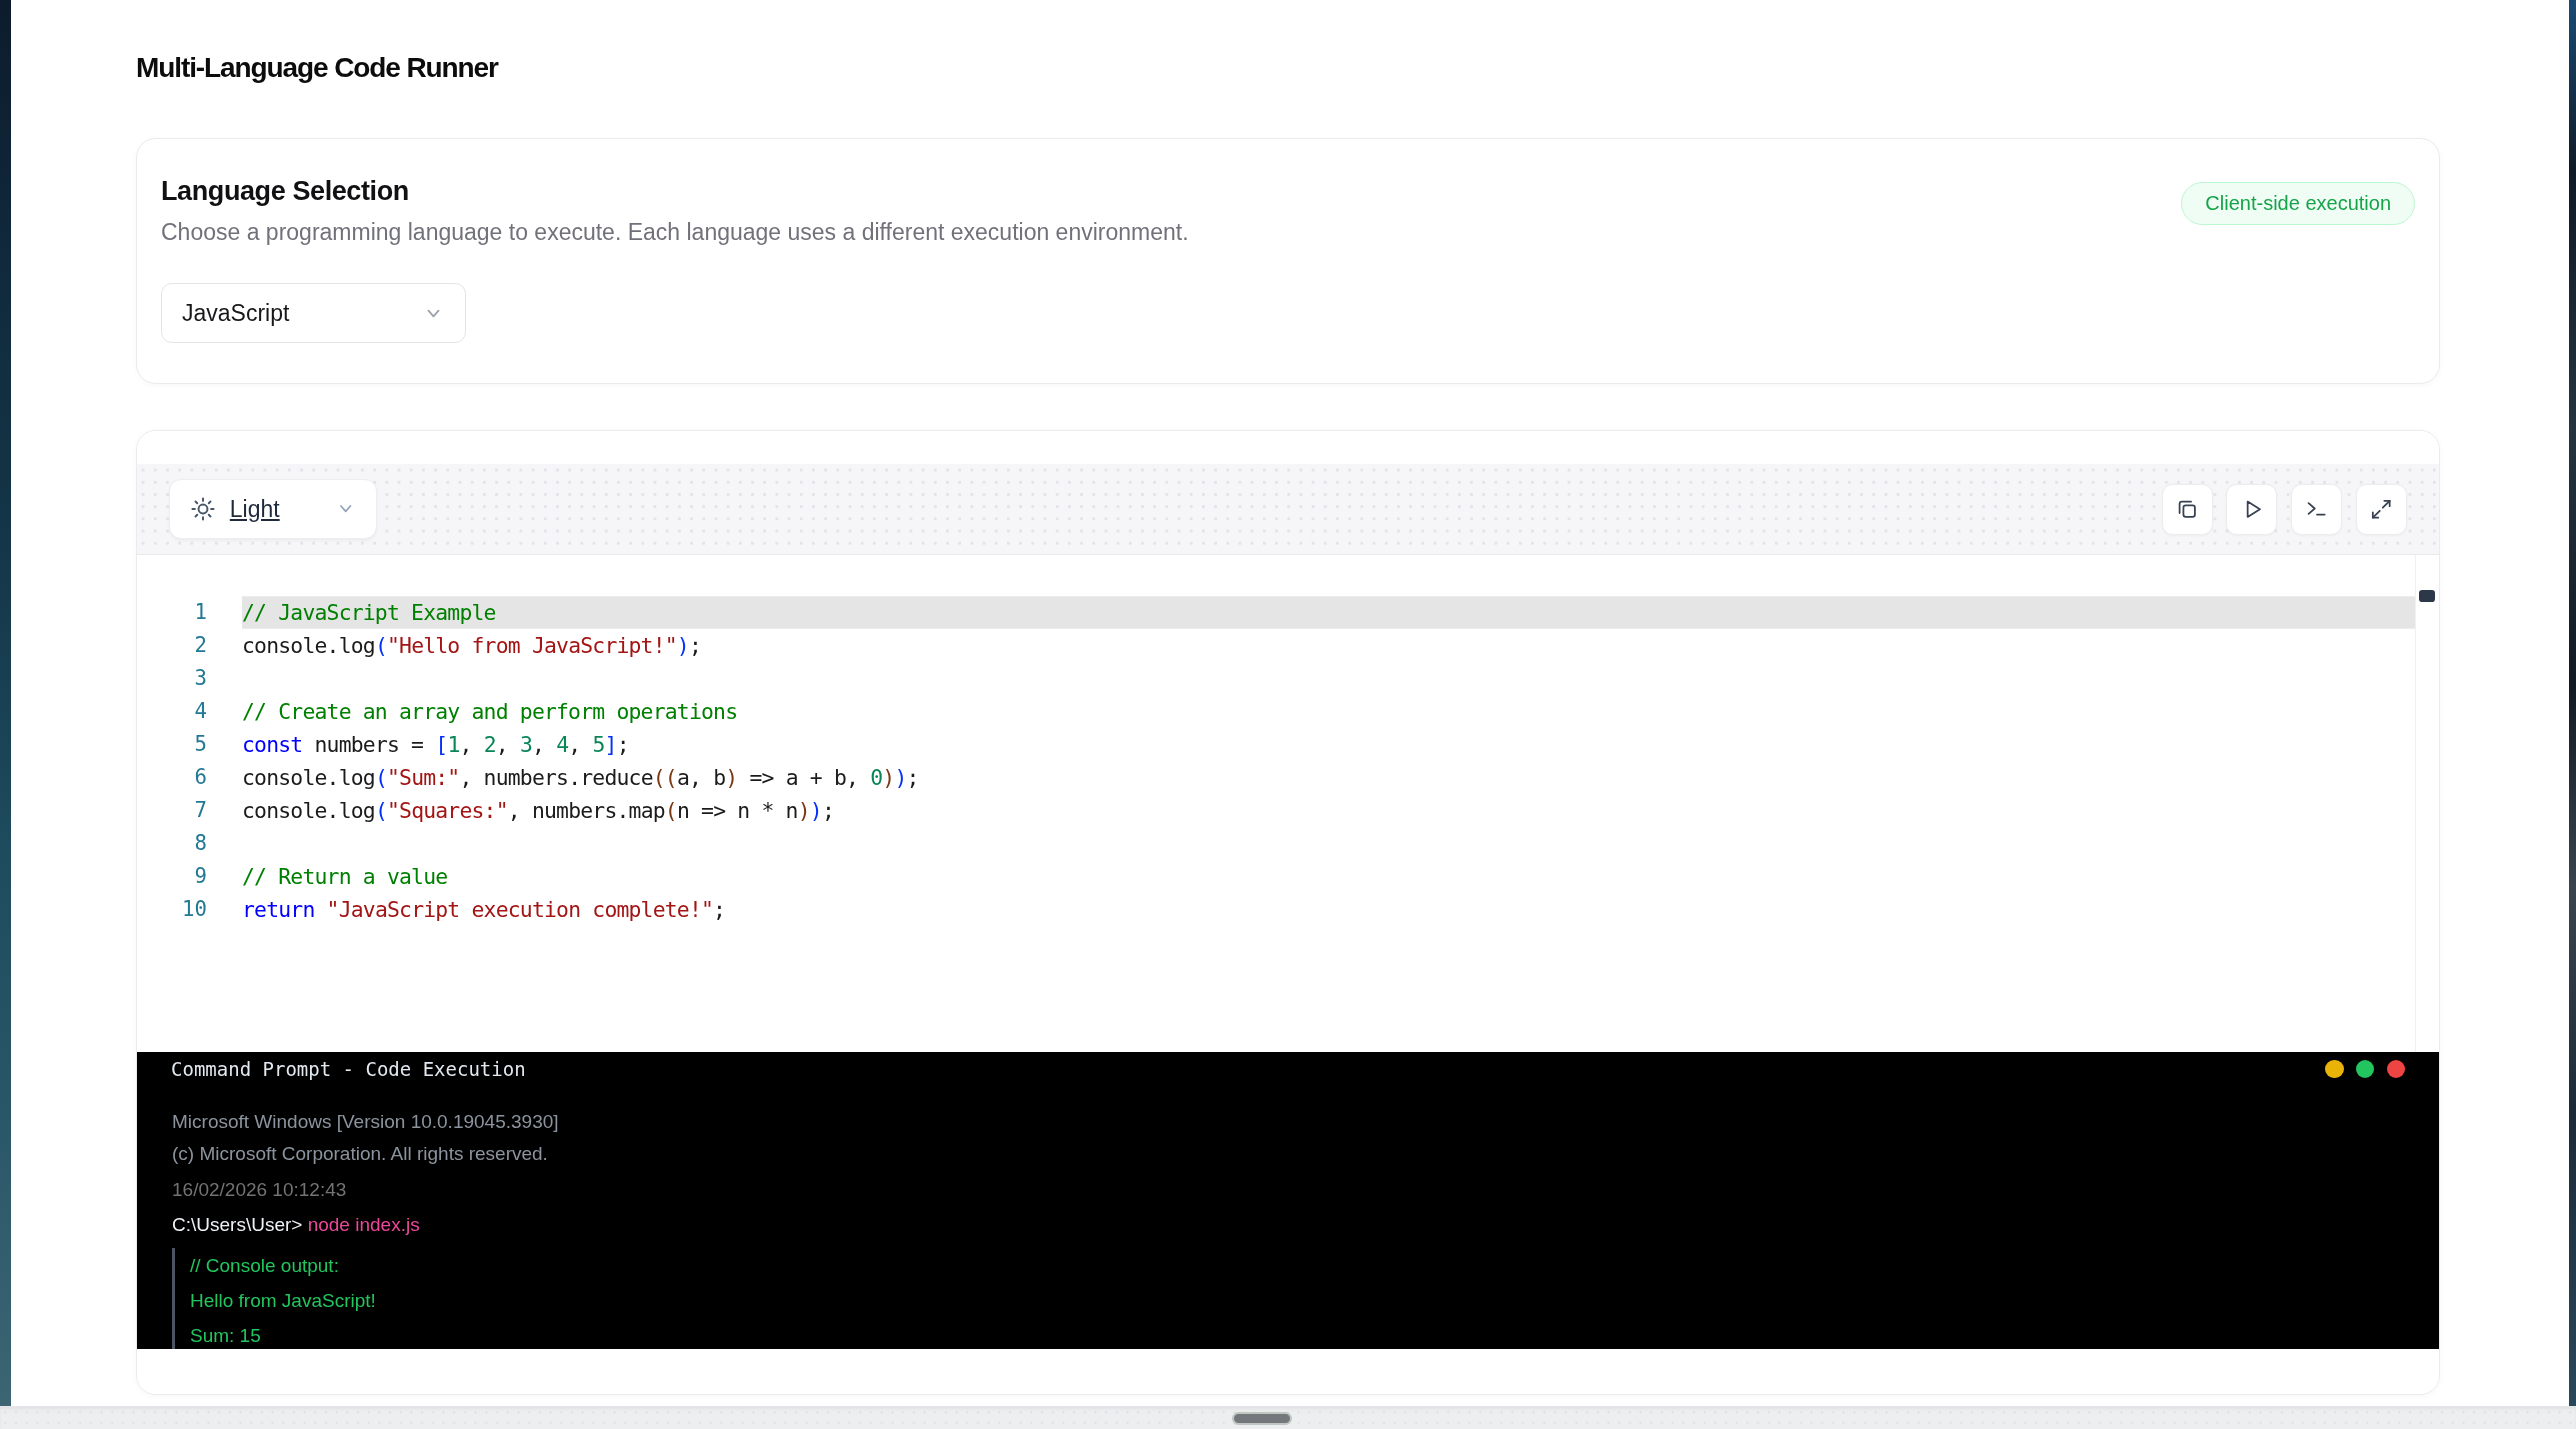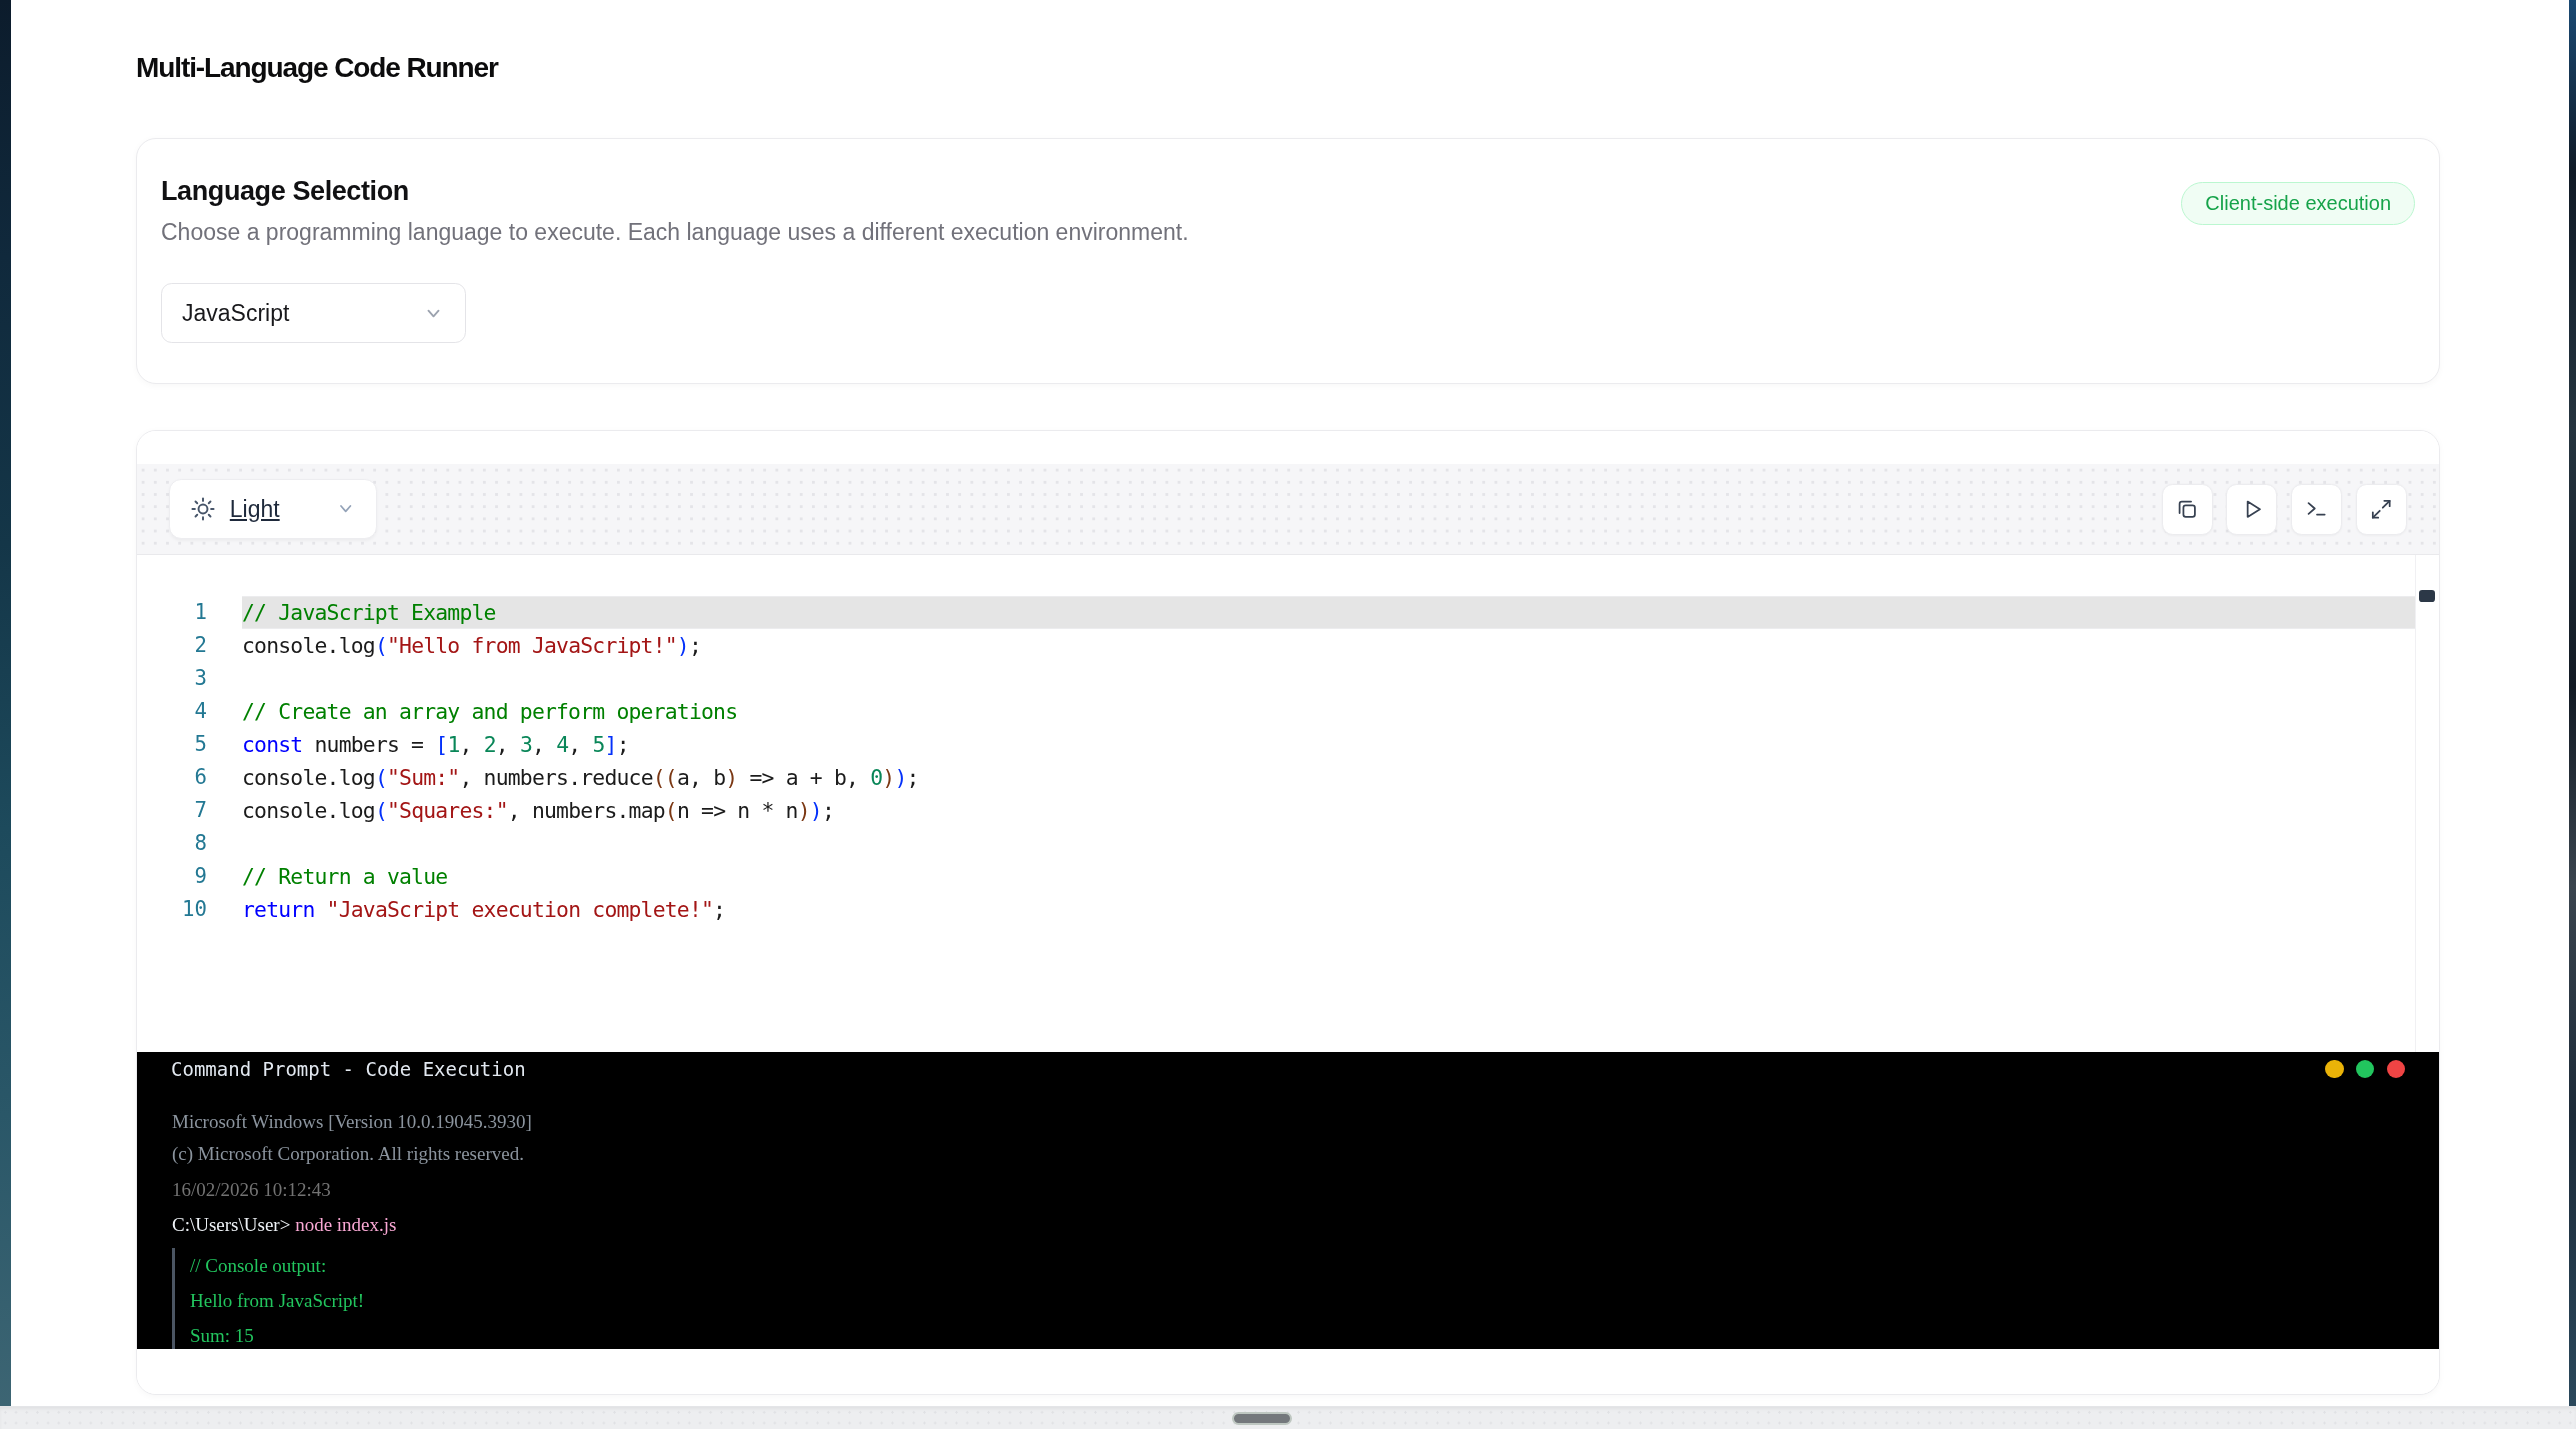--- a/index.html
+++ b/index.html
@@ -109,27 +109,27 @@
   .term-header {
     height: 34px; background: #000000;
     display: flex; align-items: center; padding: 0 34px;
     font-family: "DejaVu Sans Mono", monospace; font-size: 19px; color: #e2e8f0;
   }
   .traffic { margin-left: auto; display: flex; gap: 12.2px; }
   .traffic span { width: 18.4px; height: 18.4px; border-radius: 50%; display: block; }
   .term-body {
     height: 263px; background: #000;
     padding: 20px 35px 0;
-    font-family: Liberation Serif, serif; font-size: 19px;
+    font-family: Liberation Sans, sans-serif; font-size: 19px;
     overflow: hidden;
   }
   .sys-line { color: #8b949e; line-height: 32px; }
   .term-date { color: #737373; line-height: 32px; margin-top: 4px; }
   .term-prompt { line-height: 34px; margin-top: 1.5px; color: #eef2f6; }
-  .term-cmd { color: #f9a8d4; }
+  .term-cmd { color: #ec4899; }
   .out-block { margin-top: 6.1px; border-left: 3.1px solid #4b5563; padding-left: 15px; }
   .out-line { line-height: 35px; color: #22c55e; }
   .editor-botgap { flex: 1; background: #fff; }
 
   
   .hscroll {
     position: absolute; left: 0; right: 0; bottom: 0; height: 24px;
     background: #edeef0;
     background-image: radial-gradient(#e0e1e4 1.1px, transparent 1.1px);
     background-size: 10.7px 10.7px;

